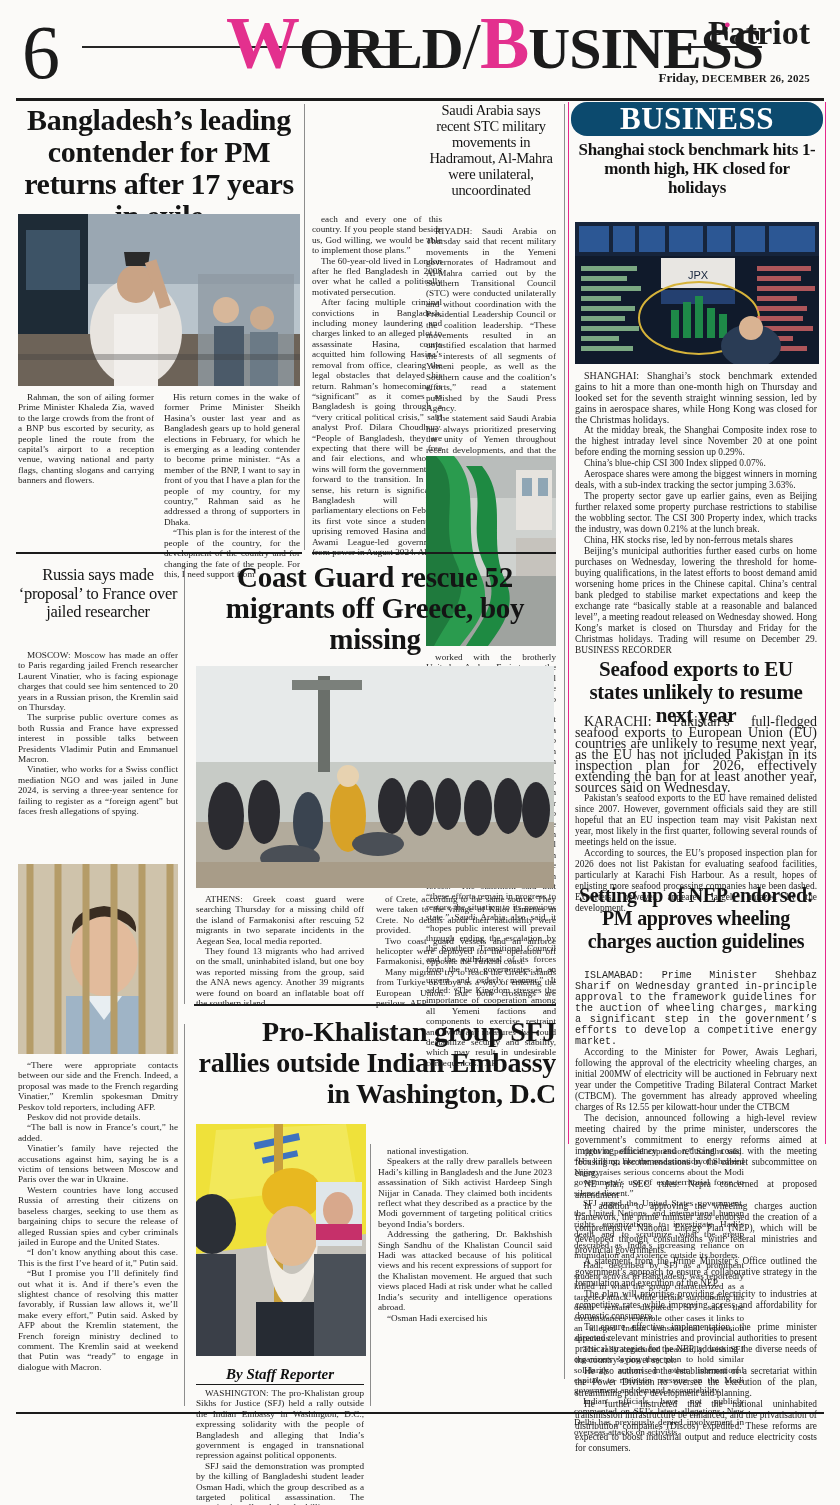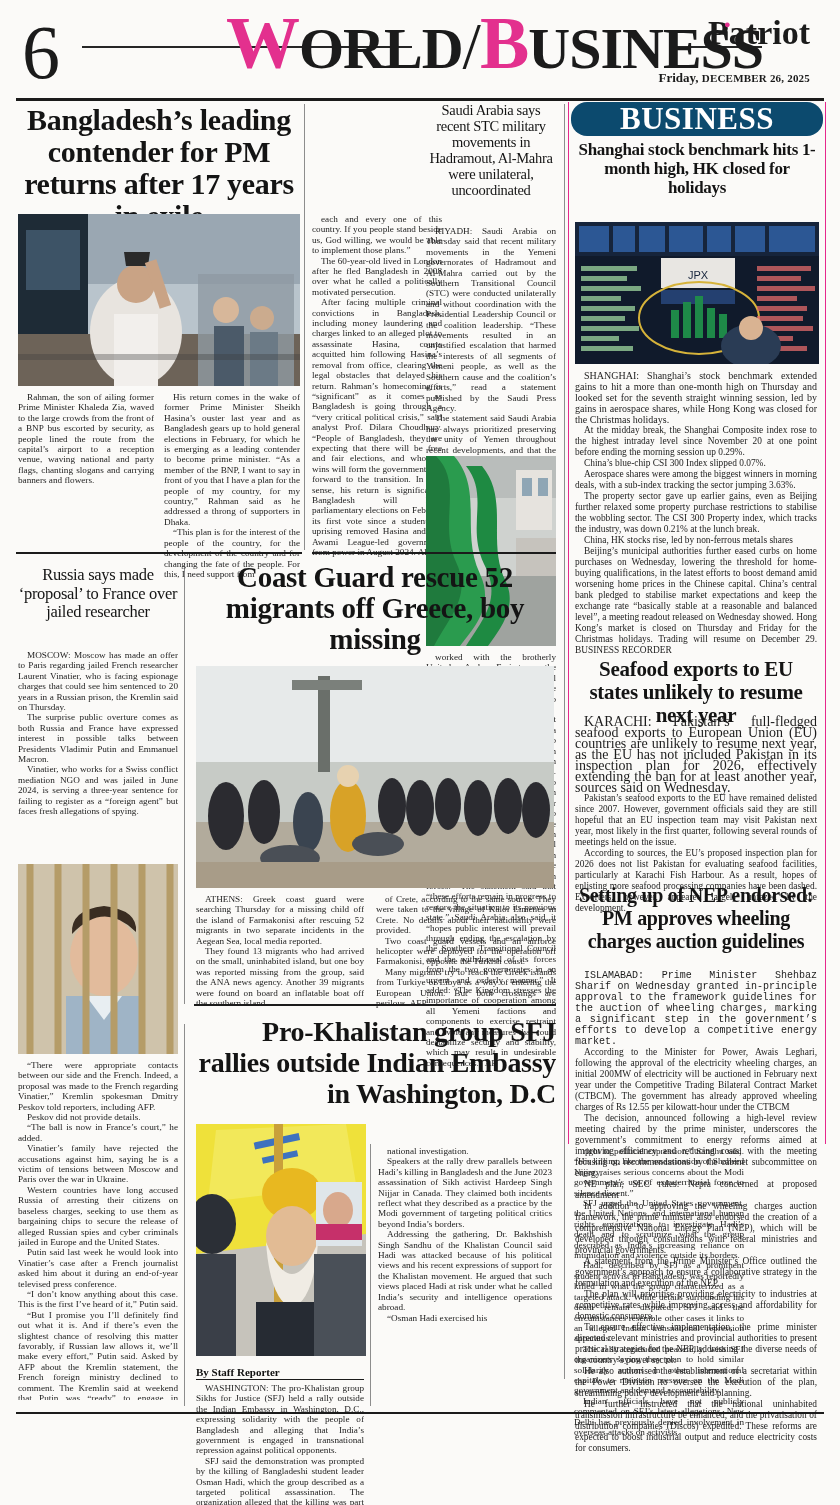--- a/index.html
+++ b/index.html
@@ -50,21 +50,21 @@
   .photo{position:relative;overflow:hidden;background:#777;}
 
   
   .biz-banner{
     background:#0c4a6e;color:#fff;text-align:center;font-weight:700;
     font-size:31px;line-height:34px;border-radius:16px;letter-spacing:.5px;
     font-family:"Liberation Serif",serif;
   }
   .biz-box{border-left:1.5px solid #e6288d;border-right:1.5px solid #e6288d;}
   .byline{
-    font-weight:700;font-size:11px;text-align:left;
+    font-style:italic;font-weight:700;font-size:15px;text-align:center;
     border-bottom:1.5px solid #1b1b1b;padding-bottom:1px;margin:0 0 3px 0;color:#111;
   }
 </style>
 </head>
 <body>
 
 <div class="page">
 
   <div class="masthead">
     <div class="pageno">6</div>
@@ -192,21 +192,20 @@
         </g>
       </svg>
     </div>
 
     <div class="col" style="left:2px;top:956px;width:160px;height:340px;">
       <p class="p">“There were appropriate contacts between our side and the French. Indeed, a proposal was made to the French regarding Vinatier,” Kremlin spokesman Dmitry Peskov told reporters, including AFP.</p>
       <p class="p">Peskov did not provide details.</p>
       <p class="p">“The ball is now in France’s court,” he added.</p>
       <p class="p">Vinatier’s family have rejected the accusations against him, saying he is a victim of tensions between Moscow and Paris over the war in Ukraine.</p>
       <p class="p">Western countries have long accused Russia of arresting their citizens on baseless charges, seeking to use them as bargaining chips to secure the release of alleged Russian spies and cyber criminals jailed in Europe and the United States.</p>
-      <p class="p">Putin said last week he would look into Vinatier’s case after a French journalist asked him about it during an end-of-year televised press conference.</p>
       <p class="p">“I don’t know anything about this case. This is the first I’ve heard of it,” Putin said.</p>
       <p class="p">“But I promise you I’ll definitely find out what it is. And if there’s even the slightest chance of resolving this matter favorably, if Russian law allows it, we’ll make every effort,” Putin said. Asked by AFP about the Kremlin statement, the French foreign ministry declined to comment. The Kremlin said at weekend that Putin was “ready” to engage in dialogue with Macron.</p>
 
     </div>
 
     <div class="col" style="left:178px;top:458px;width:362px;">
       <div class="hl" style="font-size:29px;line-height:31px;">Coast Guard rescue 52 migrants off Greece, boy missing</div>
     </div>
 
     <div class="photo" style="position:absolute;left:180px;top:562px;width:358px;height:222px;">

